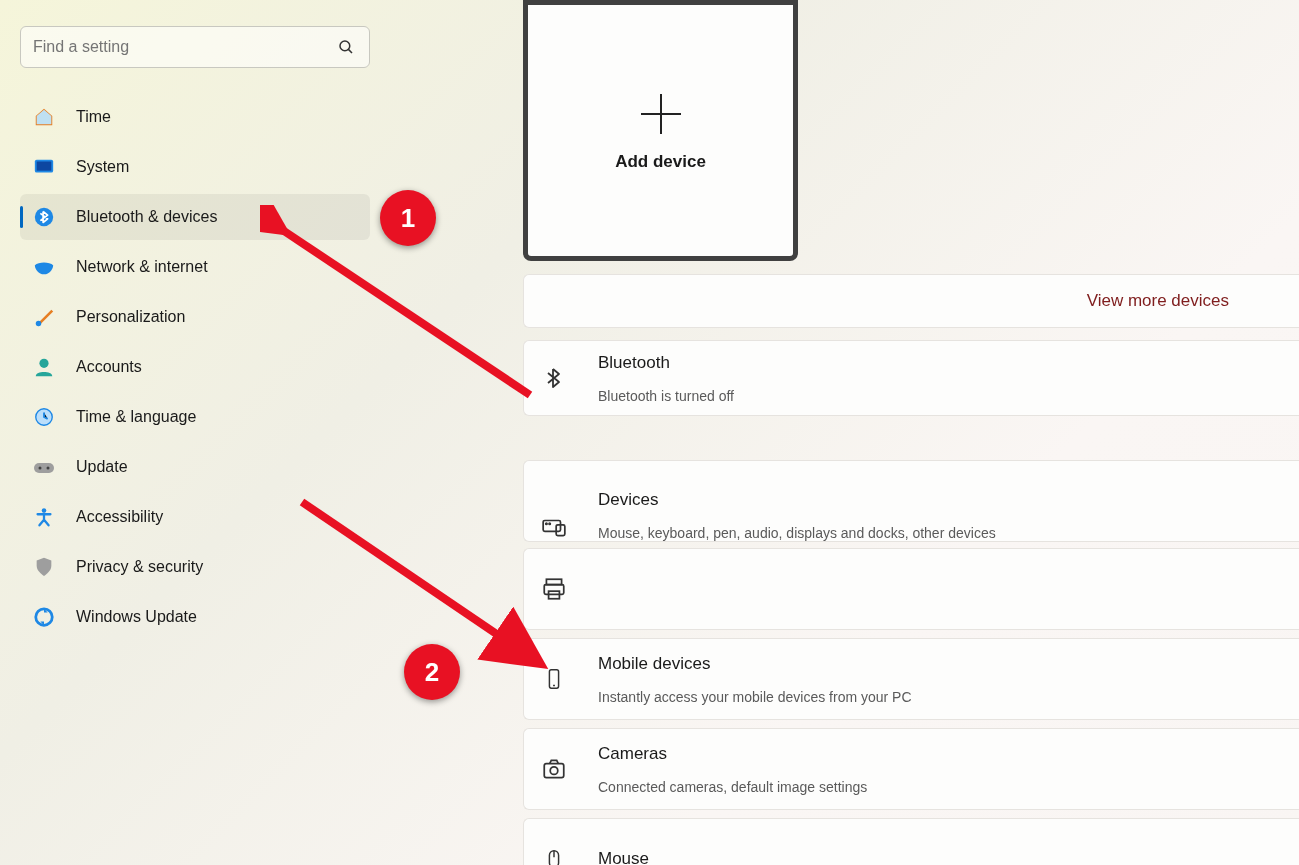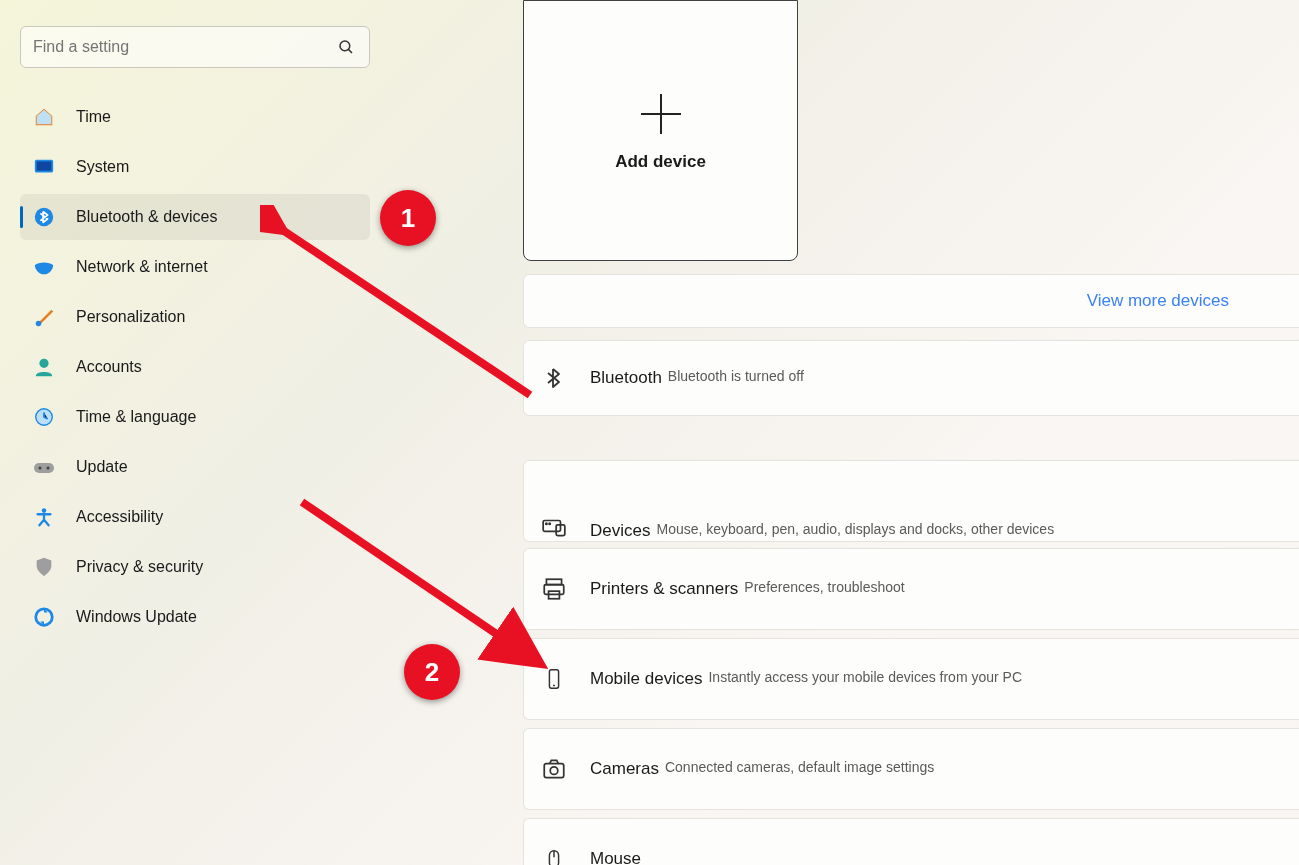--- a/index.html
+++ b/index.html
@@ -97,21 +97,21 @@
     padding-top: 0;
     position: relative;
   }
   .add-device-card {
     position: absolute;
     left: 141px;
     top: 0;
     width: 275px;
     height: 261px;
     background: #fdfdfc;
-    border: 1px solid #404040;
+    border: 5px solid #404040;
     border-radius: 0 0 8px 8px;
     display: flex;
     flex-direction: column;
     align-items: center;
     justify-content: center;
     gap: 14px;
     cursor: pointer;
   }
   .plus {
     width: 48px;
@@ -133,21 +133,21 @@
     border: 1px solid #e6e3df;
     border-right: none;
     border-radius: 6px 0 0 6px;
     display: flex;
     align-items: center;
     justify-content: flex-end;
     padding-right: 70px;
     cursor: pointer;
   }
   .link-row span {
-    color: #3b82f6;
+    color: #7f1d1d;
     font-size: 17px;
   }
   .setting-row {
     position: absolute;
     left: 141px;
     right: 0;
     background: #fdfdfc;
     border: 1px solid #e6e3df;
     border-right: none;
     border-radius: 6px 0 0 6px;
@@ -161,22 +161,23 @@
     height: 28px;
     flex: 0 0 28px;
     display: flex;
     align-items: center;
     justify-content: center;
     color: #333;
     margin-right: 22px;
   }
   .row-text {
     display: flex;
-    flex-direction: row;
-    gap: 6px;
+    flex-direction: column;
+    gap: 15px;
+    margin-left: 8px;
   }
   .row-title {
     font-size: 17px;
     color: #1a1a1a;
   }
   .row-sub {
     font-size: 14px;
     color: #5a5a5a;
   }
   
@@ -360,24 +361,20 @@
     </div>
 
     <div class="setting-row" style="top:548px;height:82px;">
       <span class="row-icon">
         <svg width="26" height="26" viewBox="0 0 24 24" fill="none" stroke="currentColor" stroke-width="1.6">
             <rect x="5" y="3" width="14" height="5"></rect>
             <rect x="3" y="8" width="18" height="9" rx="1.5"></rect>
             <rect x="7" y="14" width="10" height="7"></rect>
           </svg>
       </span>
-      <div class="row-text">
-        <span class="row-title">Printers &amp; scanners</span>
-        <span class="row-sub">Preferences, troubleshoot</span>
-      </div>
     </div>
 
     <div class="setting-row" style="top:638px;height:82px;">
       <span class="row-icon">
         <svg width="22" height="26" viewBox="0 0 24 24" fill="none" stroke="currentColor" stroke-width="1.6">
             <rect x="7" y="2" width="10" height="20" rx="2"></rect>
             <line x1="11" y1="19" x2="13" y2="19"></line>
           </svg>
       </span>
       <div class="row-text">

